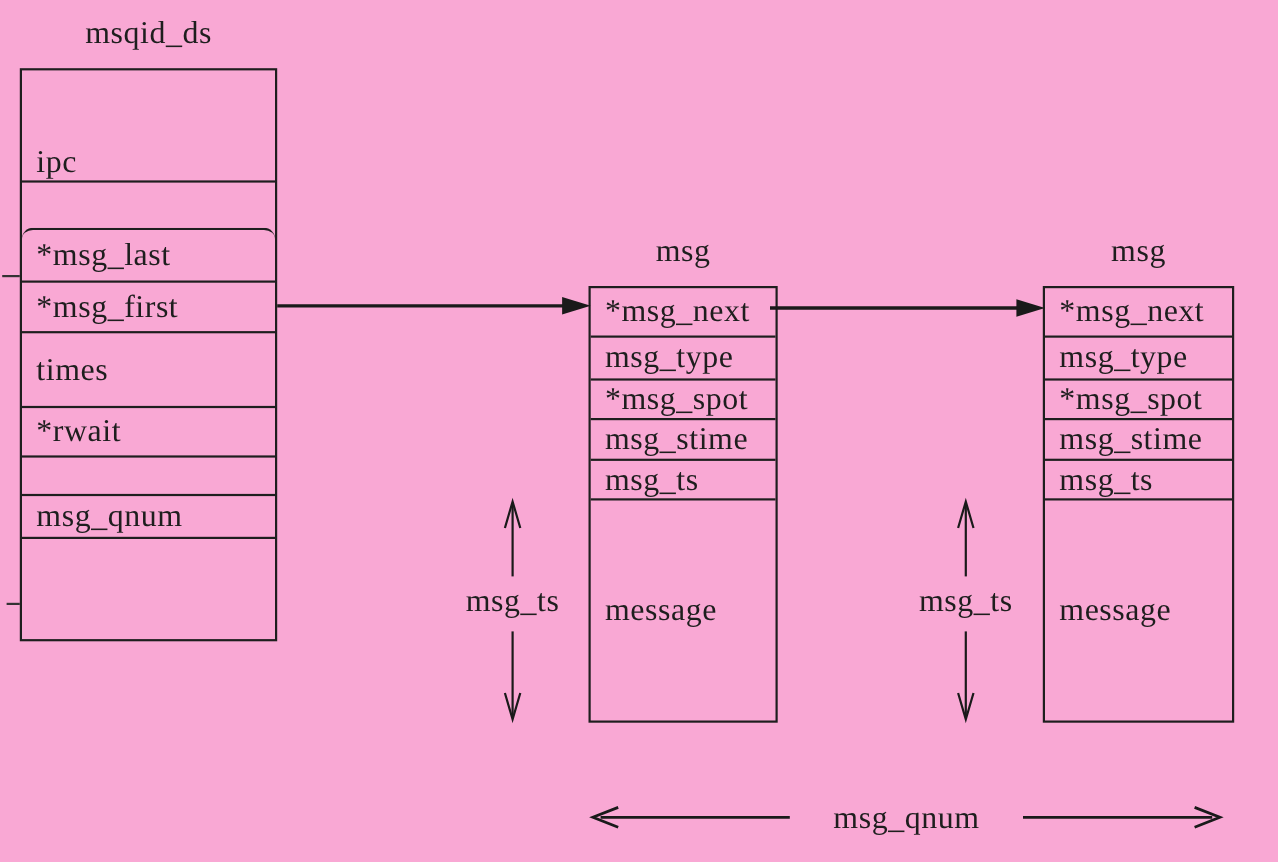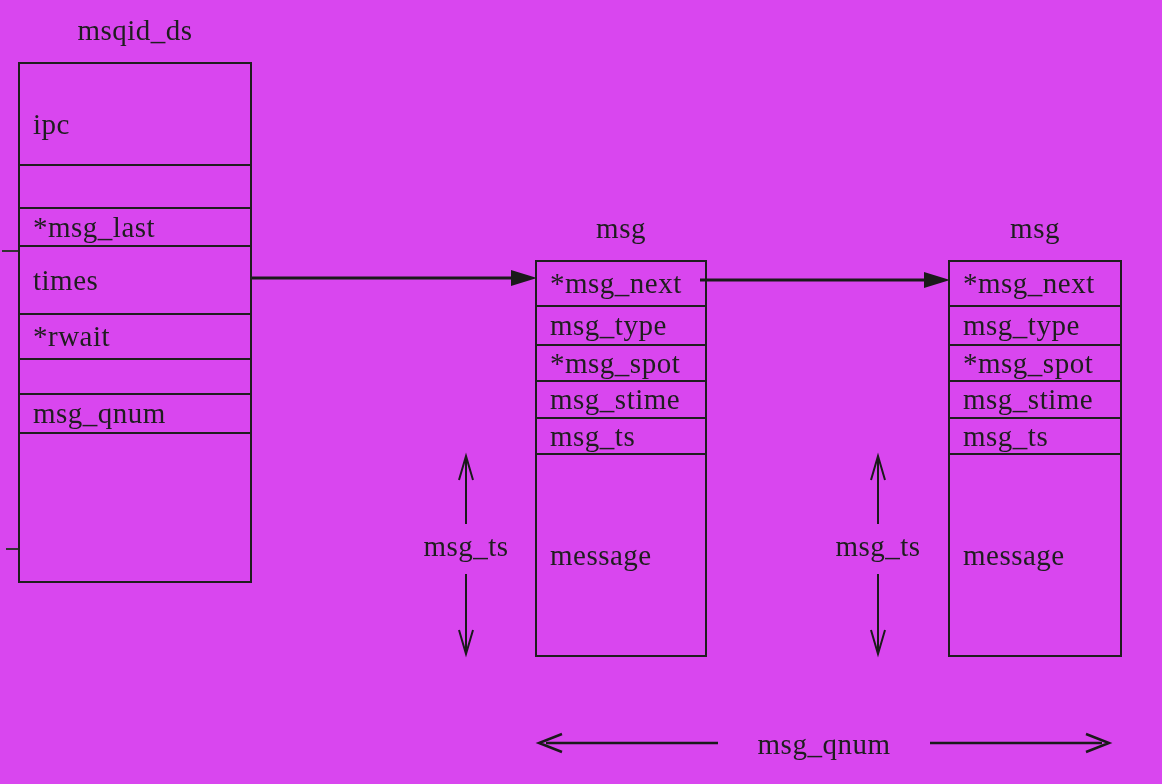--- a/index.html
+++ b/index.html
@@ -1,20 +1,20 @@
 <!DOCTYPE html>
 <html><head>
 <meta charset="utf-8">
 <style>
   html, body { margin: 0; padding: 0; background: #ffffff; }
   .canvas {
     position: relative;
     width: 1162px;
     height: 784px;
-    background: #d946ef;
+    background: #f9a8d4;
     font-family: "Liberation Serif", "DejaVu Serif", serif;
     color: #1e1e1e;
     overflow: hidden;
   }
   .struct-box {
     position: absolute;
     box-sizing: border-box;
     border: 2px solid #1e1e1e;
     background: transparent;
   }
@@ -23,21 +23,21 @@
     border-top: 2px solid #1e1e1e;
     display: flex;
     align-items: center;
     padding-left: 13px;
     font-size: 29px;
     letter-spacing: 0.5px;
     white-space: nowrap;
     overflow: hidden;
   }
   .row.first { border-top: none; }
-  .row.align-top { align-items: center; padding-top: 20px; border-radius: 29px; }
+  .row.align-top { align-items: flex-end; padding-top: 20px; border-radius: 29px; }
   .box-title {
     position: absolute;
     text-align: center;
     font-size: 29px;
     letter-spacing: 0.5px;
   }
   .float-label {
     position: absolute;
     text-align: center;
     font-size: 29px;
@@ -59,22 +59,25 @@
   <div class="box-title" style="left:535px; top:212px; width:172px;">msg</div>
   <div class="box-title" style="left:948px; top:212px; width:174px;">msg</div>
 
   <div class="struct-box" style="left:18px; top:62px; width:234px; height:521px;">
     <div class="row first align-top" style="height:100px;">
       <span>ipc</span>
     </div>
     <div class="row" style="height:43px;">
       <span></span>
     </div>
-    <div class="row" style="height:38px;">
+    <div class="row" style="height:48px;border-radius:10px;">
       <span>*msg_last</span>
+    </div>
+    <div class="row" style="height:46px;">
+      <span>*msg_first</span>
     </div>
     <div class="row" style="height:68px;">
       <span>times</span>
     </div>
     <div class="row" style="height:45px;">
       <span>*rwait</span>
     </div>
     <div class="row" style="height:35px;">
       <span></span>
     </div>

